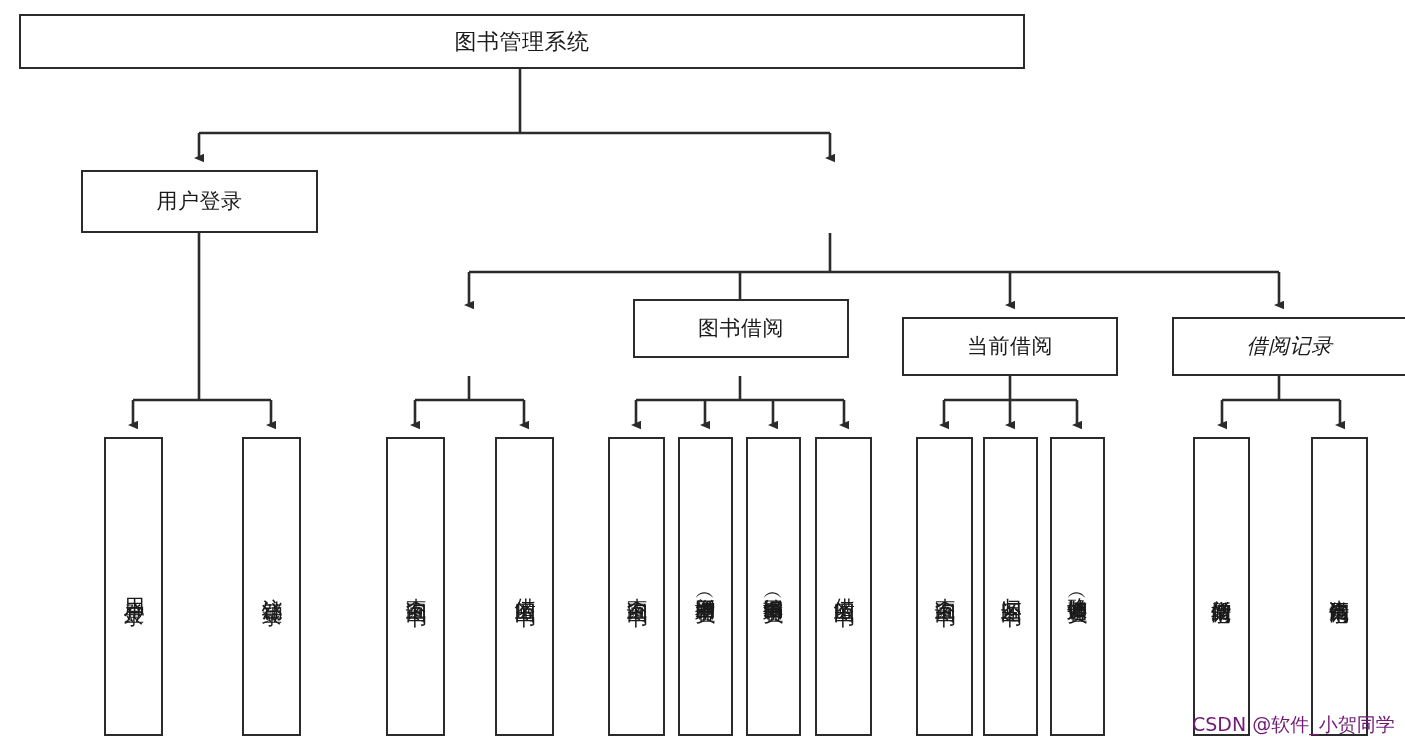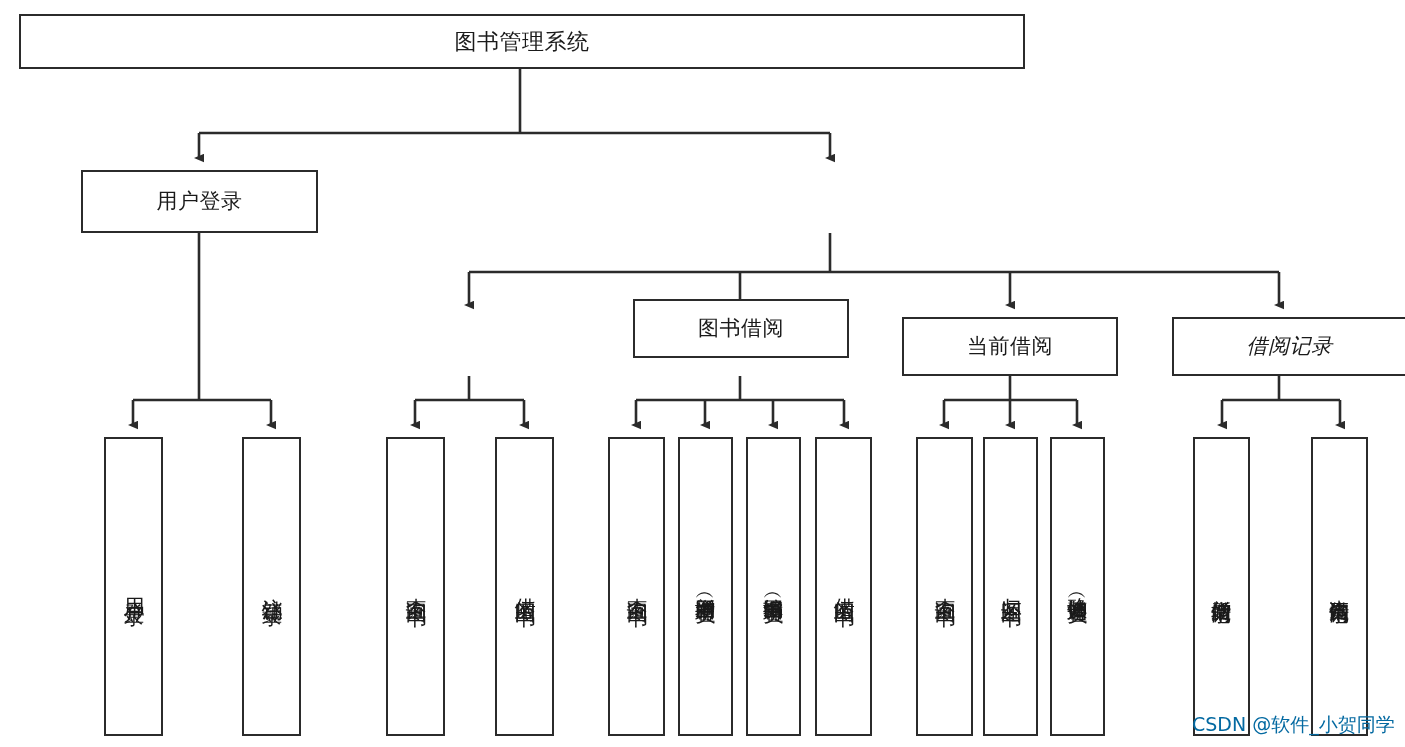--- a/index.html
+++ b/index.html
@@ -63,21 +63,21 @@
     letter-spacing: 3px;
     white-space: nowrap;
     max-height: 100%;
   }
   .node.vert.narrow .label {
     font-size: 20px;
     letter-spacing: 1px;
   }
   .watermark {
     position: absolute;
-    color: #0369a1;
+    color: #701a75;
     font-size: 19px;
     white-space: nowrap;
     z-index: 5;
     font-family: "DejaVu Sans", "Liberation Sans", sans-serif;
   }
 </style>
 </head>
 <body>
 
 <div id="diagram-root">

